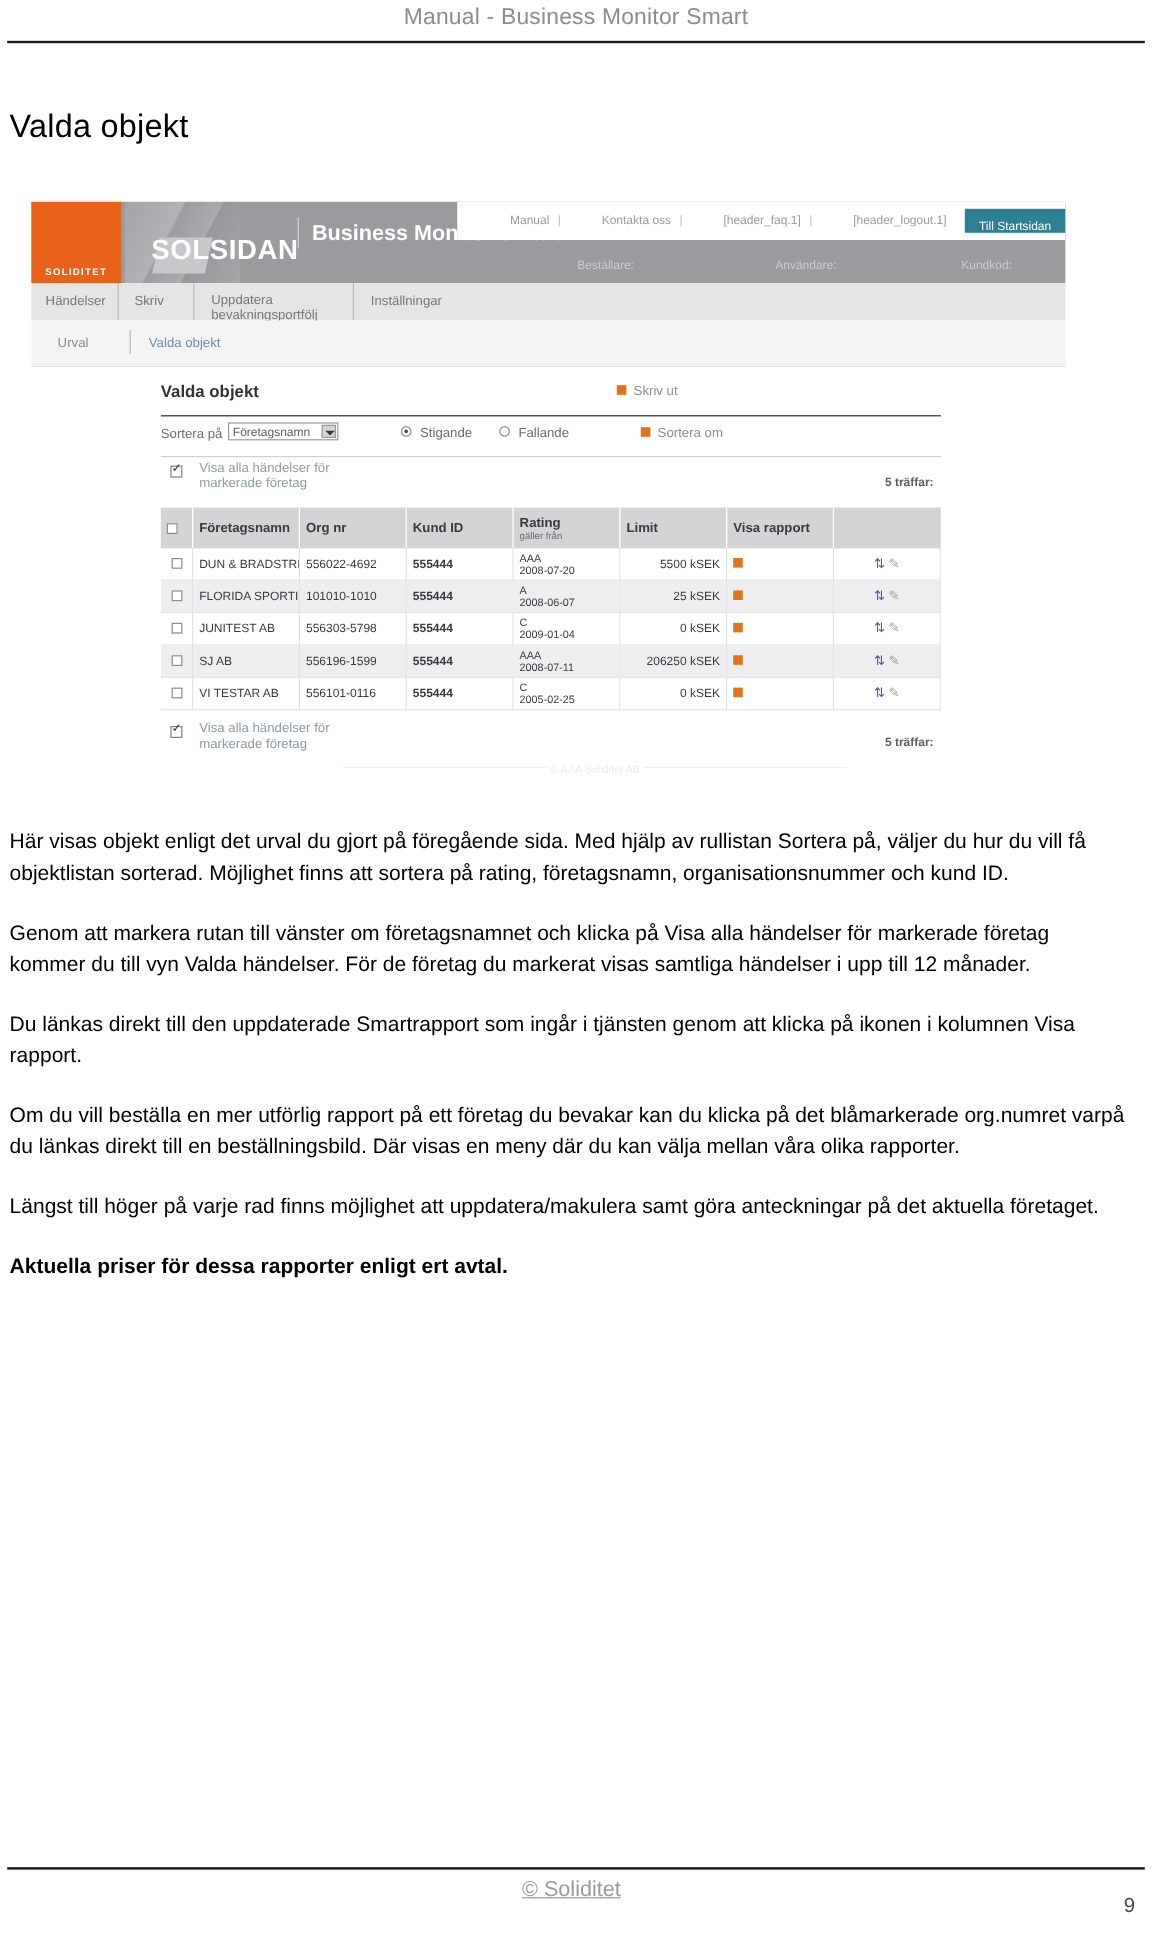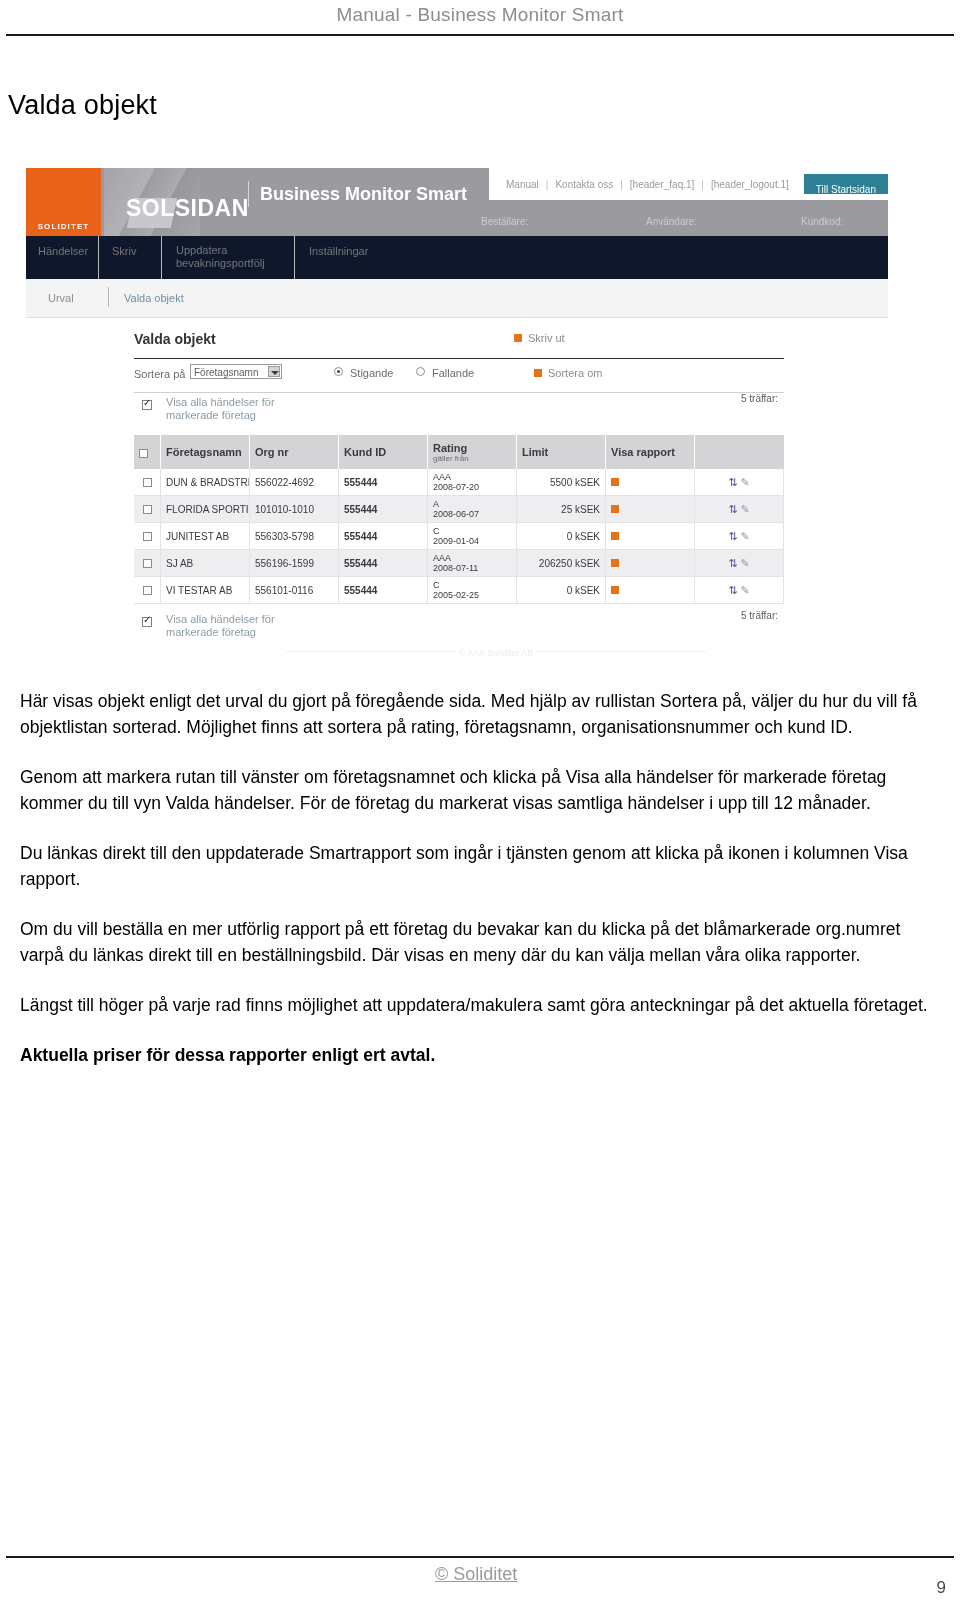--- a/index.html
+++ b/index.html
@@ -126,20 +126,21 @@
     background: #ffffff;
     display: flex;
     align-items: center;
     padding-left: 10px;
   }
   .banner-links .lnk {
     font-size: 10px;
     color: #9a9a9f;
     padding: 0 7px;
     white-space: nowrap;
+    margin-left: 27px;
   }
   .banner-links .sep {
     font-size: 10px;
     color: #bdbdc2;
   }
   .start-btn {
     background: #2d7f93;
     color: #ffffff;
     font-size: 10px;
     padding: 9px 12px;
@@ -156,22 +157,22 @@
     font-size: 10px;
     color: #cbcbd0;
   }
   .banner-meta span { position: absolute; }
   .meta-bestallare { left: 455px; }
   .meta-anvandare  { left: 620px; }
   .meta-kundkod    { left: 775px; }
 
   
   .app-nav {
-    height: 43px;
-    background: #0f172a;
+    height: 31px;
+    background: #e5e5e5;
     position: relative;
   }
   .app-nav .tab {
     position: absolute;
     top: 9px;
     font-size: 11px;
     color: #76767b;
     line-height: 13px;
   }
   .app-nav .tab.two-line { top: 8px; }
@@ -320,24 +321,24 @@
   }
   .chk-lbl {
     position: absolute;
     left: 32px; top: 3px;
     font-size: 11px;
     color: #8d9ba5;
     line-height: 13px;
   }
   .hits {
     position: absolute;
-    right: 6px; top: 0;
+    right: 6px; top: 16px;
     font-size: 10px;
     color: #5d5d62;
-    font-weight: normal;
+    font-weight: bold;
   }
 
   
   table.objects {
     border-collapse: collapse;
     width: 650px;
     font-size: 10px;
     table-layout: fixed;
   }
   table.objects th {
@@ -411,21 +412,21 @@
 
   
   .copy {
     position: absolute;
     left: 8px;
     width: 930px;
     font-size: 17.5px;
     line-height: 26px;
     color: #000;
   }
-  .copy p { margin: 0 0 24px 12px; }
+  .copy p { margin: 0 0 24px 0; }
   .copy p.bold { font-weight: bold; }
 
   
   .footer-rule {
     position: absolute;
     left: 6px; right: 6px;
     top: 1556px;
     border-top: 2px solid #1a1a1a;
   }
   .footer-copy {

